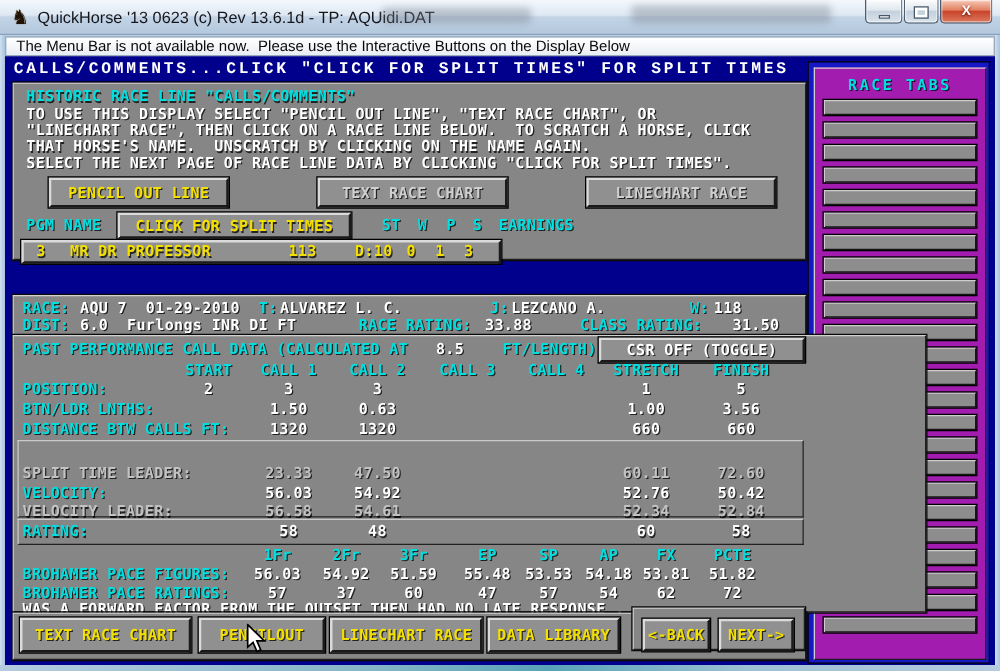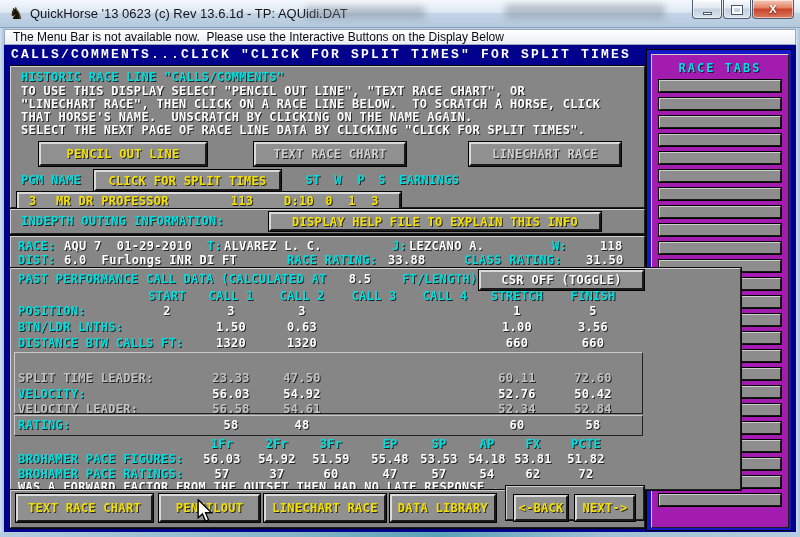--- a/index.html
+++ b/index.html
@@ -122,21 +122,21 @@
     </div>
   </div>
 
   <div class="panel" style="left:10px;top:66px;width:635px;height:142px">
     <span class="t cyan" style="left:10px;top:4px">HISTORIC RACE LINE "CALLS/COMMENTS"</span>
     <span class="t wht" style="left:10px;top:18px">TO USE THIS DISPLAY SELECT "PENCIL OUT LINE", "TEXT RACE CHART", OR</span>
     <span class="t wht" style="left:10px;top:31px">"LINECHART RACE", THEN CLICK ON A RACE LINE BELOW.  TO SCRATCH A HORSE, CLICK</span>
     <span class="t wht" style="left:10px;top:57px">SELECT THE NEXT PAGE OF RACE LINE DATA BY CLICKING "CLICK FOR SPLIT TIMES".</span>
     <span class="t wht" style="left:10px;top:44px">THAT HORSE'S NAME.  UNSCRATCH BY CLICKING ON THE NAME AGAIN.</span>
 
-    <div class="btn yel" style="left:28px;top:75px;width:168px;height:24px">PENCIL OUT LINE</div>
+    <div class="btn yel" style="left:28px;top:75px;width:144px;height:24px">PENCIL OUT LINE</div>
     <div class="btn slv" style="left:243px;top:75px;width:152px;height:24px">TEXT RACE CHART</div>
     <div class="btn slv" style="left:458px;top:75px;width:152px;height:24px">LINECHART RACE</div>
 
     <span class="t cyan" style="left:10px;top:107px">PGM NAME</span>
     <div class="btn yel" style="left:83px;top:103px;width:187px;height:21px">CLICK FOR SPLIT TIMES</div>
     <span class="t cyan cv" style="left:302px;top:107px">ST</span>
     <span class="t cyan cv" style="left:327px;top:107px">W</span>
     <span class="t cyan cv" style="left:350px;top:107px">P</span>
     <span class="t cyan cv" style="left:371px;top:107px">S</span>
     <span class="t cyan" style="left:388px;top:107px">EARNINGS</span>
@@ -145,34 +145,30 @@
       <span class="t yel" style="left:10px;top:1px">3</span>
       <span class="t yel" style="left:37px;top:1px">MR DR PROFESSOR</span>
       <span class="t yel cv" style="left:223px;top:1px">113</span>
       <span class="t yel cv" style="left:280px;top:1px">D:10</span>
       <span class="t yel cv" style="left:310px;top:1px">0</span>
       <span class="t yel cv" style="left:333px;top:1px">1</span>
       <span class="t yel cv" style="left:356px;top:1px">3</span>
     </div>
   </div>
 
-  <div class="panel" style="left:10px;top:209px;width:635px;height:25px">
-    <span class="t cyan" style="left:10px;top:5px">INDEPTH OUTING INFORMATION:</span>
-    <div class="btn yel" style="left:258px;top:2px;width:332px;height:19px">DISPLAY HELP FILE TO EXPLAIN THIS INFO</div>
-  </div>
 
   <div class="panel" style="left:10px;top:236px;width:635px;height:44px">
     <span class="t cyan" style="left:7px;top:3px">RACE:</span>
     <span class="t wht" style="left:53px;top:3px">AQU 7  01-29-2010</span>
     <span class="t cyan" style="left:196px;top:3px">T:</span>
     <span class="t wht" style="left:213px;top:3px">ALVAREZ L. C.</span>
     <span class="t cyan" style="left:381px;top:3px">J:</span>
     <span class="t wht" style="left:398px;top:3px">LEZCANO A.</span>
     <span class="t cyan" style="left:541px;top:3px">W:</span>
-    <span class="t wht" style="left:589px;top:3px">118</span>
+    <span class="t wht" style="left:560px;top:3px">118</span>
     <span class="t cyan" style="left:7px;top:17px">DIST:</span>
     <span class="t wht" style="left:53px;top:17px">6.0  Furlongs INR DI FT</span>
     <span class="t cyan" style="left:276px;top:17px">RACE RATING:</span>
     <span class="t wht" style="left:377px;top:17px">33.88</span>
     <span class="t cyan" style="left:453px;top:17px">CLASS RATING:</span>
     <span class="t wht" style="left:575px;top:17px">31.50</span>
   </div>
 
   <div class="panel" style="left:10px;top:268px;width:731px;height:222px">
     <span class="t cyan" style="left:7px;top:4px">PAST PERFORMANCE CALL DATA (CALCULATED AT</span>

